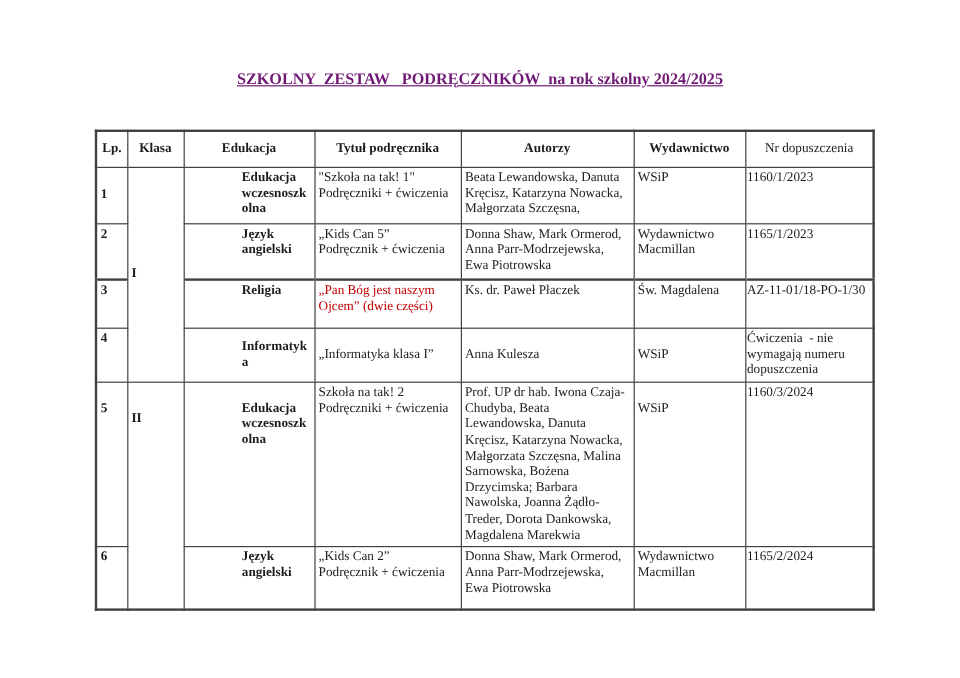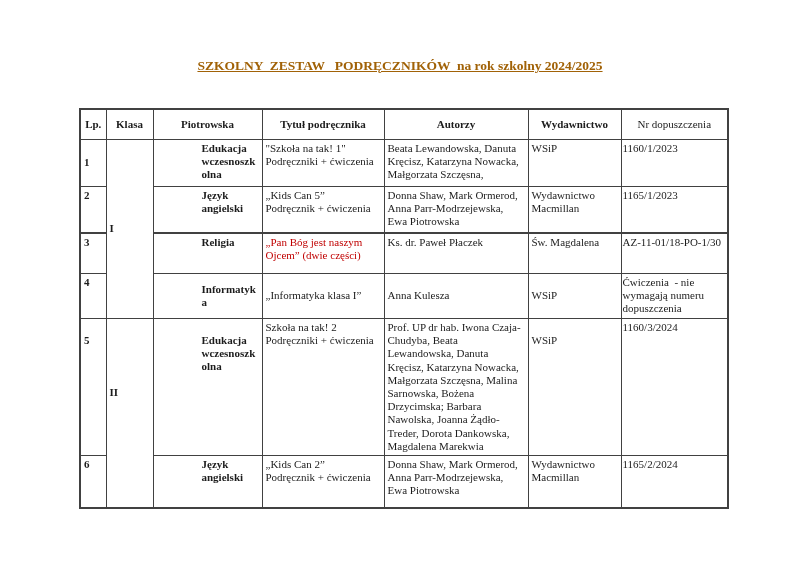--- a/index.html
+++ b/index.html
@@ -20,21 +20,21 @@
     position: absolute;
     top: 58px;
     left: 0;
     width: 800px;
     margin: 0;
     text-align: center;
     font-size: 13.5px;
     font-weight: bold;
     text-decoration: underline;
     white-space: pre;
-    color: #a16207;
+    color: #701a75;
   }
   table.booklist {
     position: absolute;
     top: 108px;
     left: 79px;
     width: 648px;
     border-collapse: collapse;
     table-layout: fixed;
     border: 2px solid #414141;
   }
@@ -56,21 +56,21 @@
 
   tr.r1 { height: 47px; }
   tr.r2 { height: 46px; }
   tr.r3 { height: 41px; }
   tr.r4 { height: 45px; }
   tr.r5 { height: 132px; }
   tr.r6 { height: 53px; }
 
   td.lp { font-weight: bold; }
   td.klasa { font-weight: bold; vertical-align: middle; }
-  td.klasa-low { vertical-align: top; padding-top: 67px; }
+  td.klasa-low { vertical-align: top; padding-top: 24px; }
   td.przedmiot { font-weight: bold; padding-left: 48px; }
   td.pre { white-space: pre-line; }
   td.nr { padding-left: 1px; padding-right: 1px; white-space: pre-wrap; }
   td.valign-mid { vertical-align: middle; }
   td.pad-top { padding-top: 15px; }
   td.red-title { color: #c00000; font-weight: normal; }
   tr.thick-top td { border-top: 2px solid #414141; }
 </style>
 </head>
 <body>
@@ -86,21 +86,21 @@
       <col style="width:109px">
       <col style="width:122px">
       <col style="width:144px">
       <col style="width:93px">
       <col style="width:107px">
     </colgroup>
     <thead>
       <tr>
         <th>Lp.</th>
         <th>Klasa</th>
-        <th>Piotrowska</th>
+        <th>Edukacja</th>
         <th>Tytuł podręcznika</th>
         <th>Autorzy</th>
         <th>Wydawnictwo</th>
         <th class="th-plain">Nr dopuszczenia</th>
       </tr>
     </thead>
     <tbody>
       <tr class="r1">
         <td class="lp valign-mid">1</td>
         <td class="klasa" rowspan="4">I</td>

